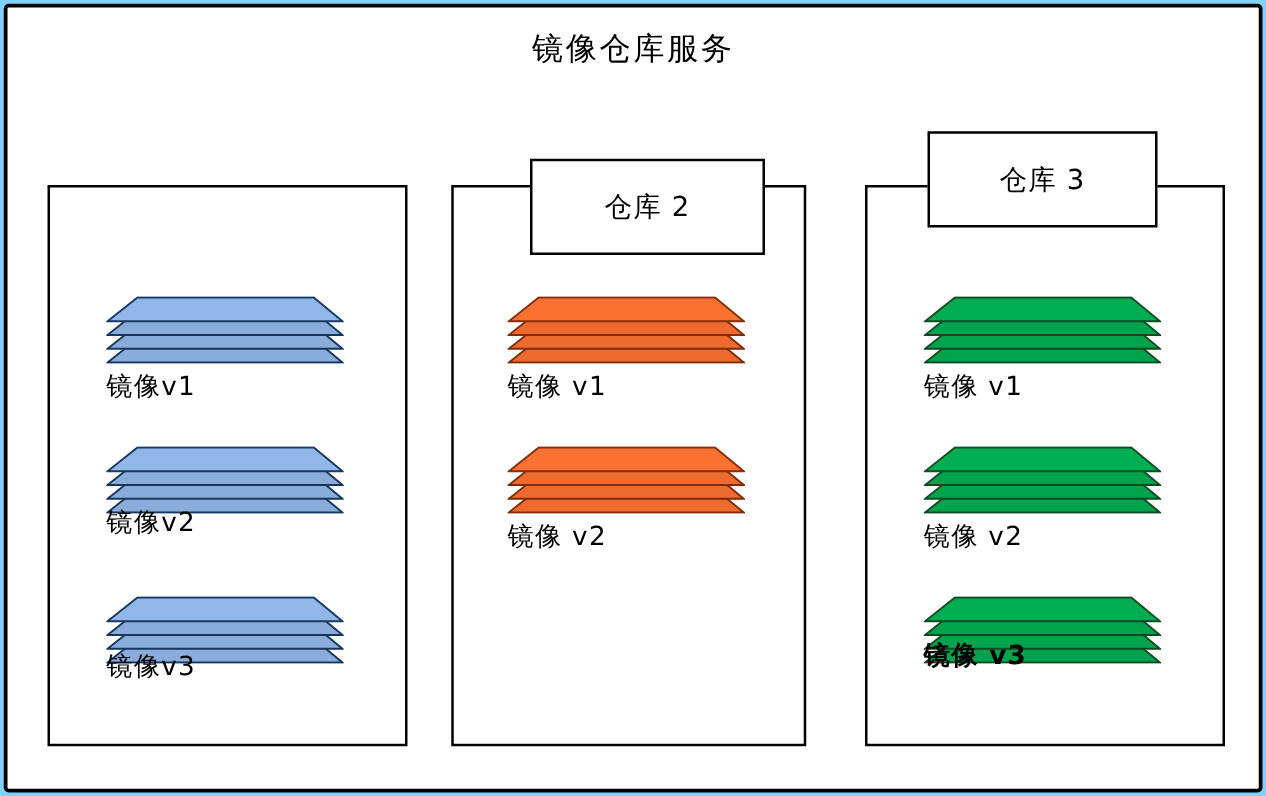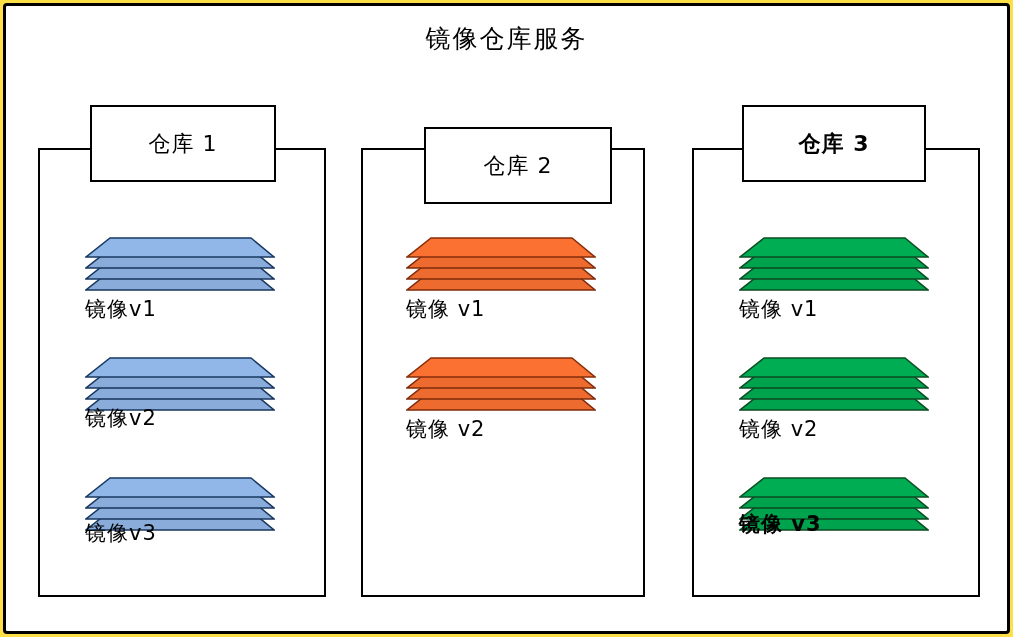--- a/index.html
+++ b/index.html
@@ -1,17 +1,17 @@
 <!DOCTYPE html>
 <html><head>
 <meta charset="utf-8">
 <style>
   html,body{margin:0;padding:0;background:#fff;}
   body{font-family:"DejaVu Sans","Liberation Sans",sans-serif;color:#000;}
-  #stage{position:relative;width:1013px;height:637px;background:#fde047;overflow:hidden;}
+  #stage{position:relative;width:1013px;height:637px;background:#7dd3fc;overflow:hidden;}
   .outer-frame{position:absolute;left:3px;top:3px;width:1001px;height:625px;
     border:3px solid #000;border-radius:4px;background:#fff;}
   .diagram-title{position:absolute;left:0;top:22px;width:1013px;text-align:center;
     font-size:25px;letter-spacing:2px;}
   .repo-box{position:absolute;border:2px solid #000;background:#fff;}
   .repo-label{position:absolute;border:2px solid #000;background:#fff;
     display:flex;align-items:center;justify-content:center;
     font-size:22px;letter-spacing:1px;}
   .stack{position:absolute;width:190px;}
   .stack svg{display:block;}
@@ -20,23 +20,20 @@
   .stack-label{position:absolute;width:190px;text-align:left;font-size:21px;letter-spacing:1px;}
 </style>
 </head>
 <body>
 
 <div id="stage">
   <div class="outer-frame"></div>
   <div class="diagram-title">镜像仓库服务</div>
 
   <div class="repo-box" style="left:38px;top:148px;width:284px;height:445px;"></div>
-  <div class="repo-label" style="left:90px;top:105px;width:182px;height:73px;">
-    <span>仓库 1</span>
-  </div>
 
   <div class="stack" style="left: 85px; top: 237px; --layer-fill: #89ACDB; --layer-stroke: #17365D;">
     <svg width="190" height="54" viewBox="0 0 190 54">
       <g transform="translate(0,33)">
           <polygon class="sheet" points="25,1 166,1 189,20 1,20"></polygon>
         </g>
       <g transform="translate(0,22)">
           <polygon class="sheet" points="25,1 166,1 189,20 1,20"></polygon>
         </g>
       <g transform="translate(0,11)">
@@ -120,21 +117,21 @@
           <polygon class="sheet" points="25,1 166,1 189,20 1,20"></polygon>
         </g>
       <g>
           <polygon class="sheet sheet-top" points="25,1 166,1 189,20 1,20"></polygon>
         </g>
     </svg>
   </div>
   <div class="stack-label" style="left:406px;top:415px;">镜像 v2</div>
 
   <div class="repo-box" style="left:692px;top:148px;width:284px;height:445px;"></div>
-  <div class="repo-label" style="left:742px;top:105px;width:180px;height:73px;font-weight:bold;">
+  <div class="repo-label" style="left:742px;top:105px;width:180px;height:73px;">
     <span>仓库 3</span>
   </div>
 
   <div class="stack" style="left: 739px; top: 237px; --layer-fill: #00A34D; --layer-stroke: #0B4A22;">
     <svg width="190" height="54" viewBox="0 0 190 54">
       <g transform="translate(0,33)">
           <polygon class="sheet" points="25,1 166,1 189,20 1,20"></polygon>
         </g>
       <g transform="translate(0,22)">
           <polygon class="sheet" points="25,1 166,1 189,20 1,20"></polygon>

